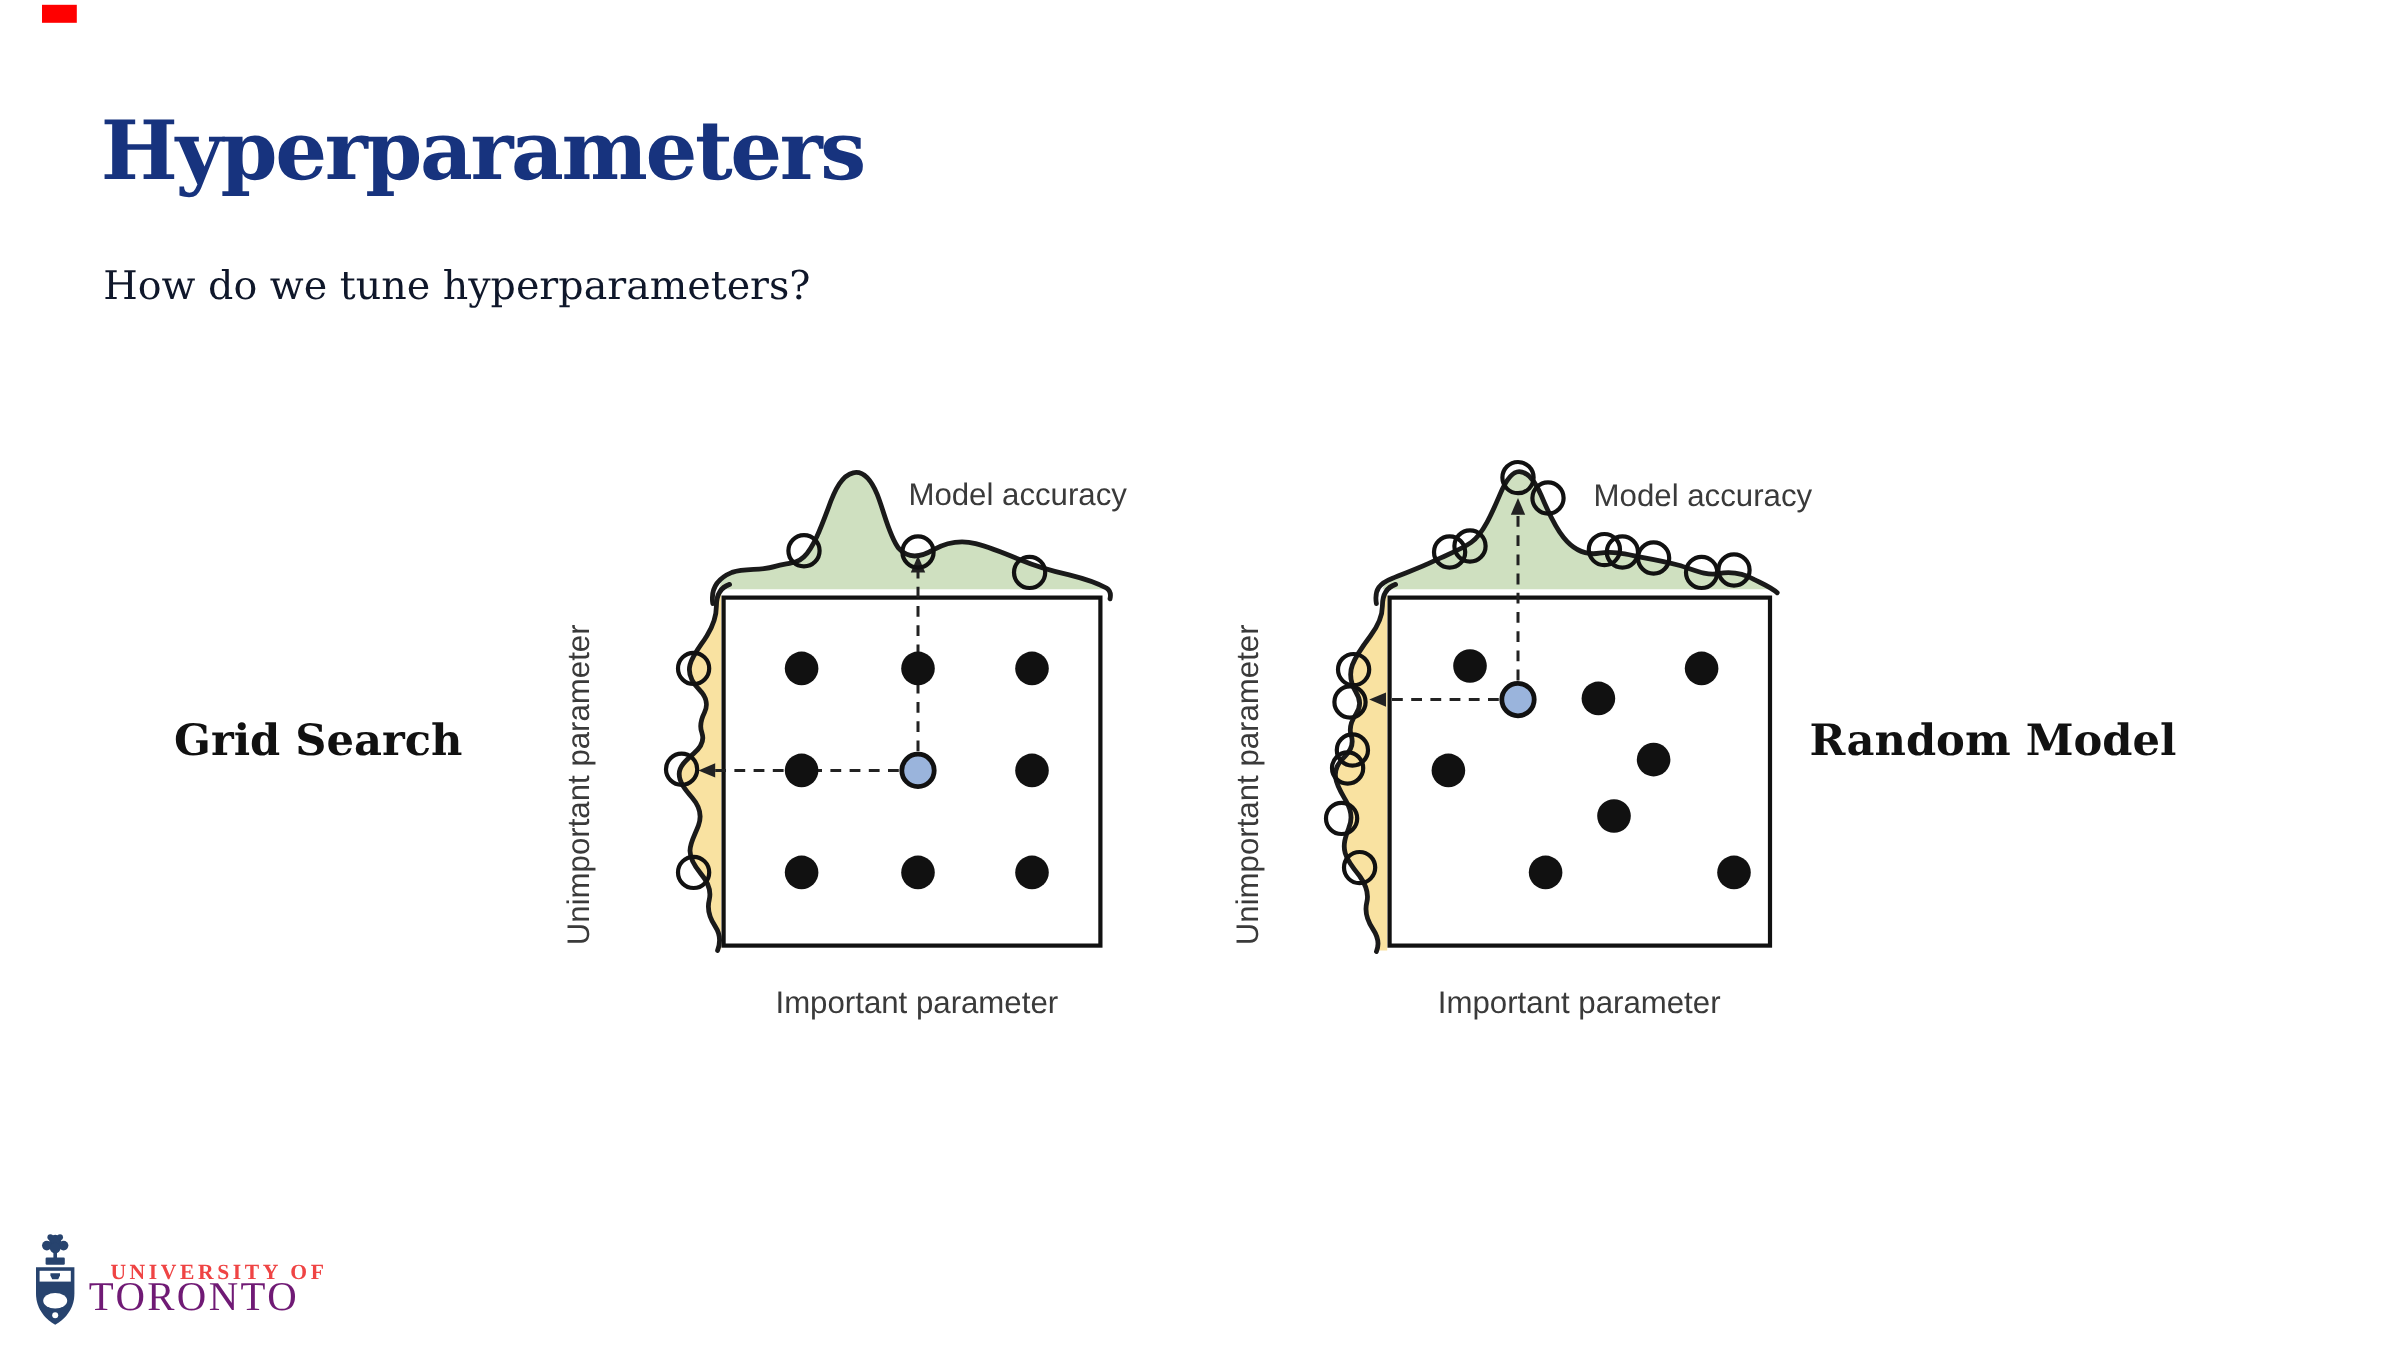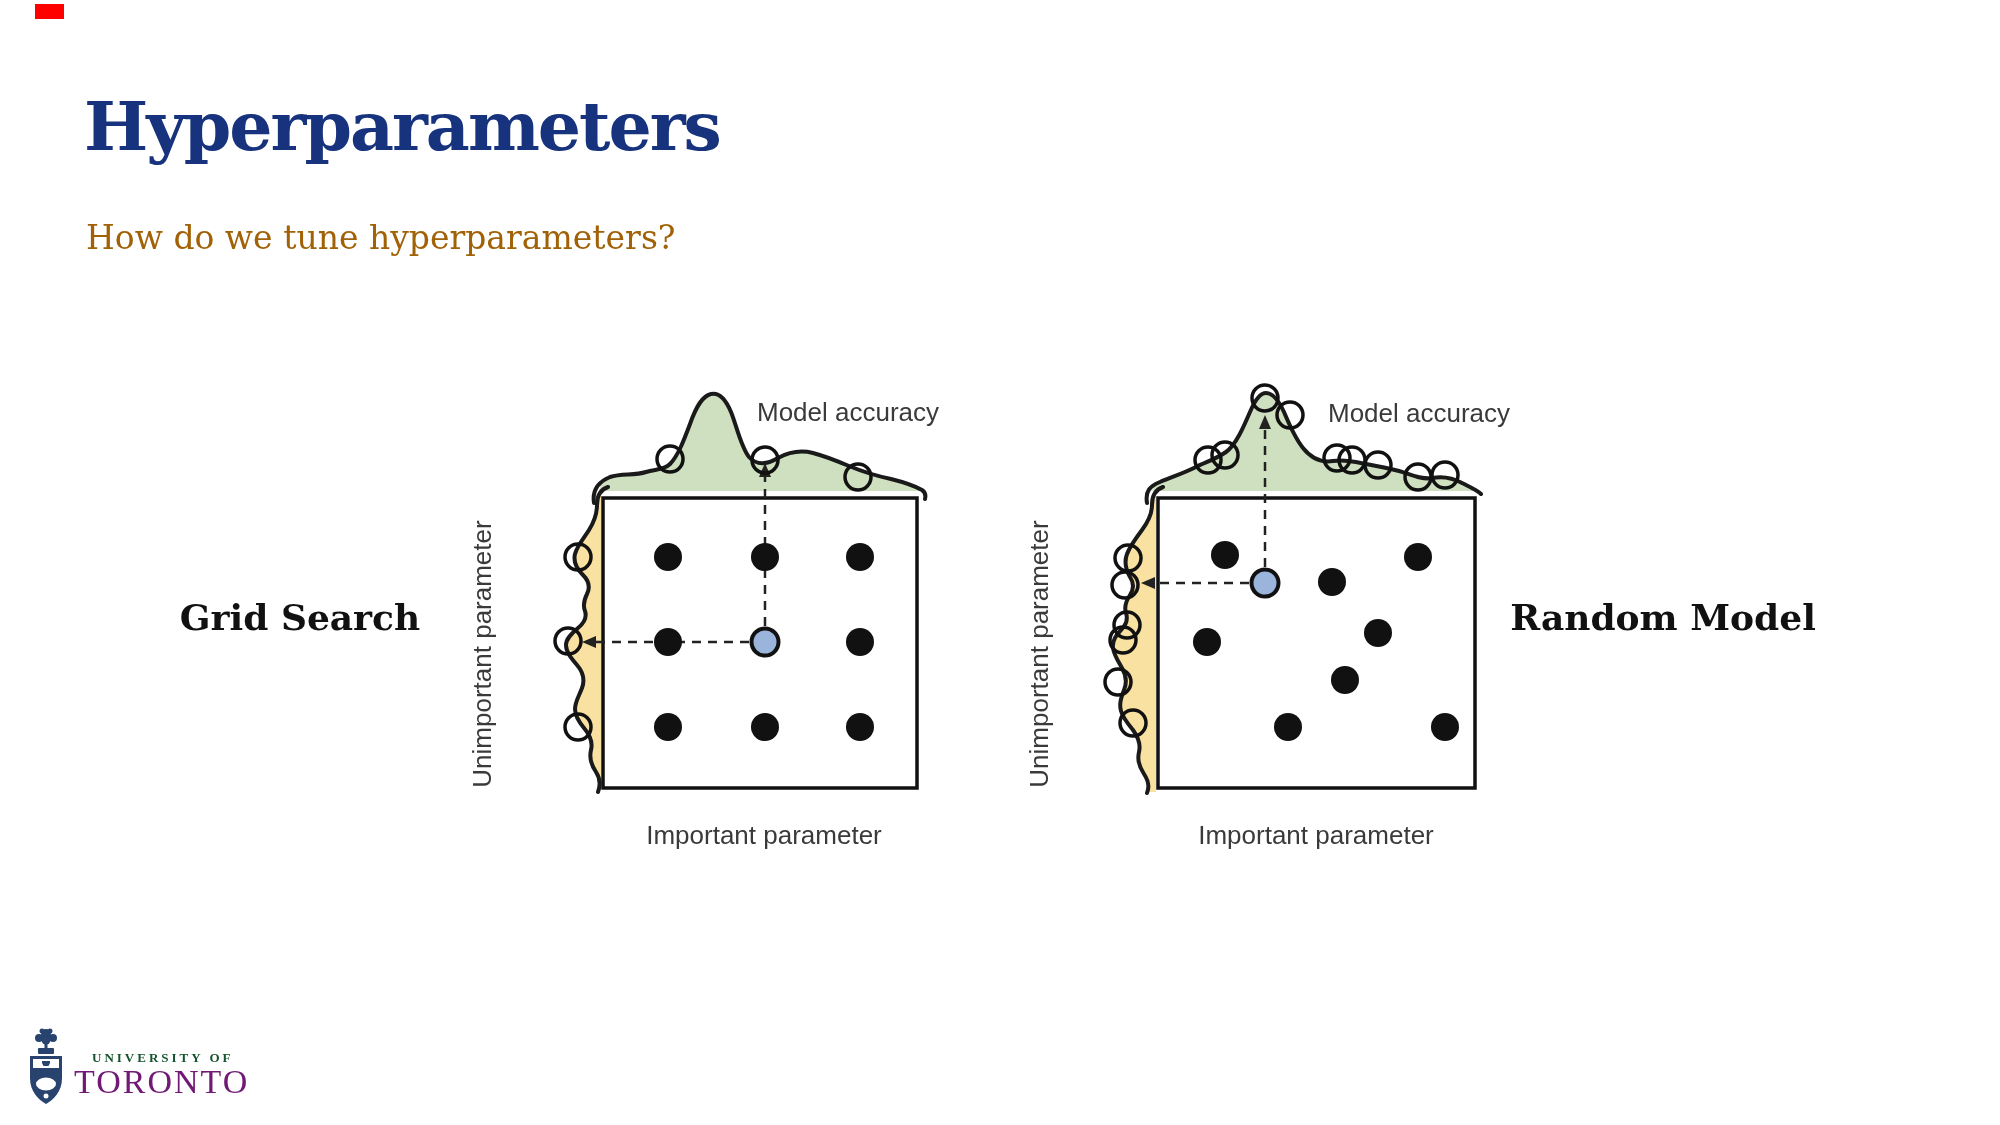--- a/index.html
+++ b/index.html
@@ -13,24 +13,24 @@
   }
   #slide-title{
     left:84px;top:58px;
     font-family:"DejaVu Serif","Liberation Serif",serif;
     font-weight:bold;font-size:68px;letter-spacing:-2px;
     color:#17337E;white-space:nowrap;margin-top:28px;
   }
   #slide-subtitle{
     left:86px;top:218px;
     font-family:"DejaVu Serif","Liberation Serif",serif;
-    font-size:33px;color:#a16207;white-space:nowrap;
+    font-size:33px;color:#0f172a;white-space:nowrap;
   }
   .panel-label{
-    top:596px;width:310px;text-align:center;
+    top:596px;width:310px;text-align:left;
     font-family:"DejaVu Serif","Liberation Serif",serif;
     font-weight:bold;font-size:36px;color:#111111;white-space:nowrap;
   }
   #grid-search-label{left:145px;}
   #random-search-label{left:1508px;}
   #diagram-svg{left:430px;top:360px;}
 
   
   .curve-stroke{fill:none;stroke:#1a1a1a;stroke-width:4;stroke-linecap:round;}
   .green-fill{fill:#CFE0C0;stroke:none;}
@@ -40,22 +40,22 @@
   .arrow-head{fill:#222222;stroke:none;}
   .dot{fill:#111111;stroke:none;}
   .dot-blue{fill:#9AB4DC;stroke:#111111;stroke-width:4;}
   .open-marker{fill:none;stroke:#111111;stroke-width:3.5;}
   .fig-label{font-family:"Liberation Sans",sans-serif;font-size:26px;fill:#3A3A3A;}
 
   
   #logo-crest{left:22px;top:1026px;}
   #logo-line1{
     left:92px;top:1050px;
-    font-family:"Liberation Serif",serif;font-size:13px;font-weight:600;
-    letter-spacing:3px;color:#14532d;white-space:nowrap;
+    font-family:"Liberation Serif",serif;font-size:18px;font-weight:600;
+    letter-spacing:3px;color:#ef4444;white-space:nowrap;
   }
   #logo-line2{
     left:74px;top:1063px;
     font-family:"Liberation Serif",serif;font-size:34px;
     letter-spacing:2px;color:#701a75;white-space:nowrap;
   }
 </style>
 </head>
 <body>
 

